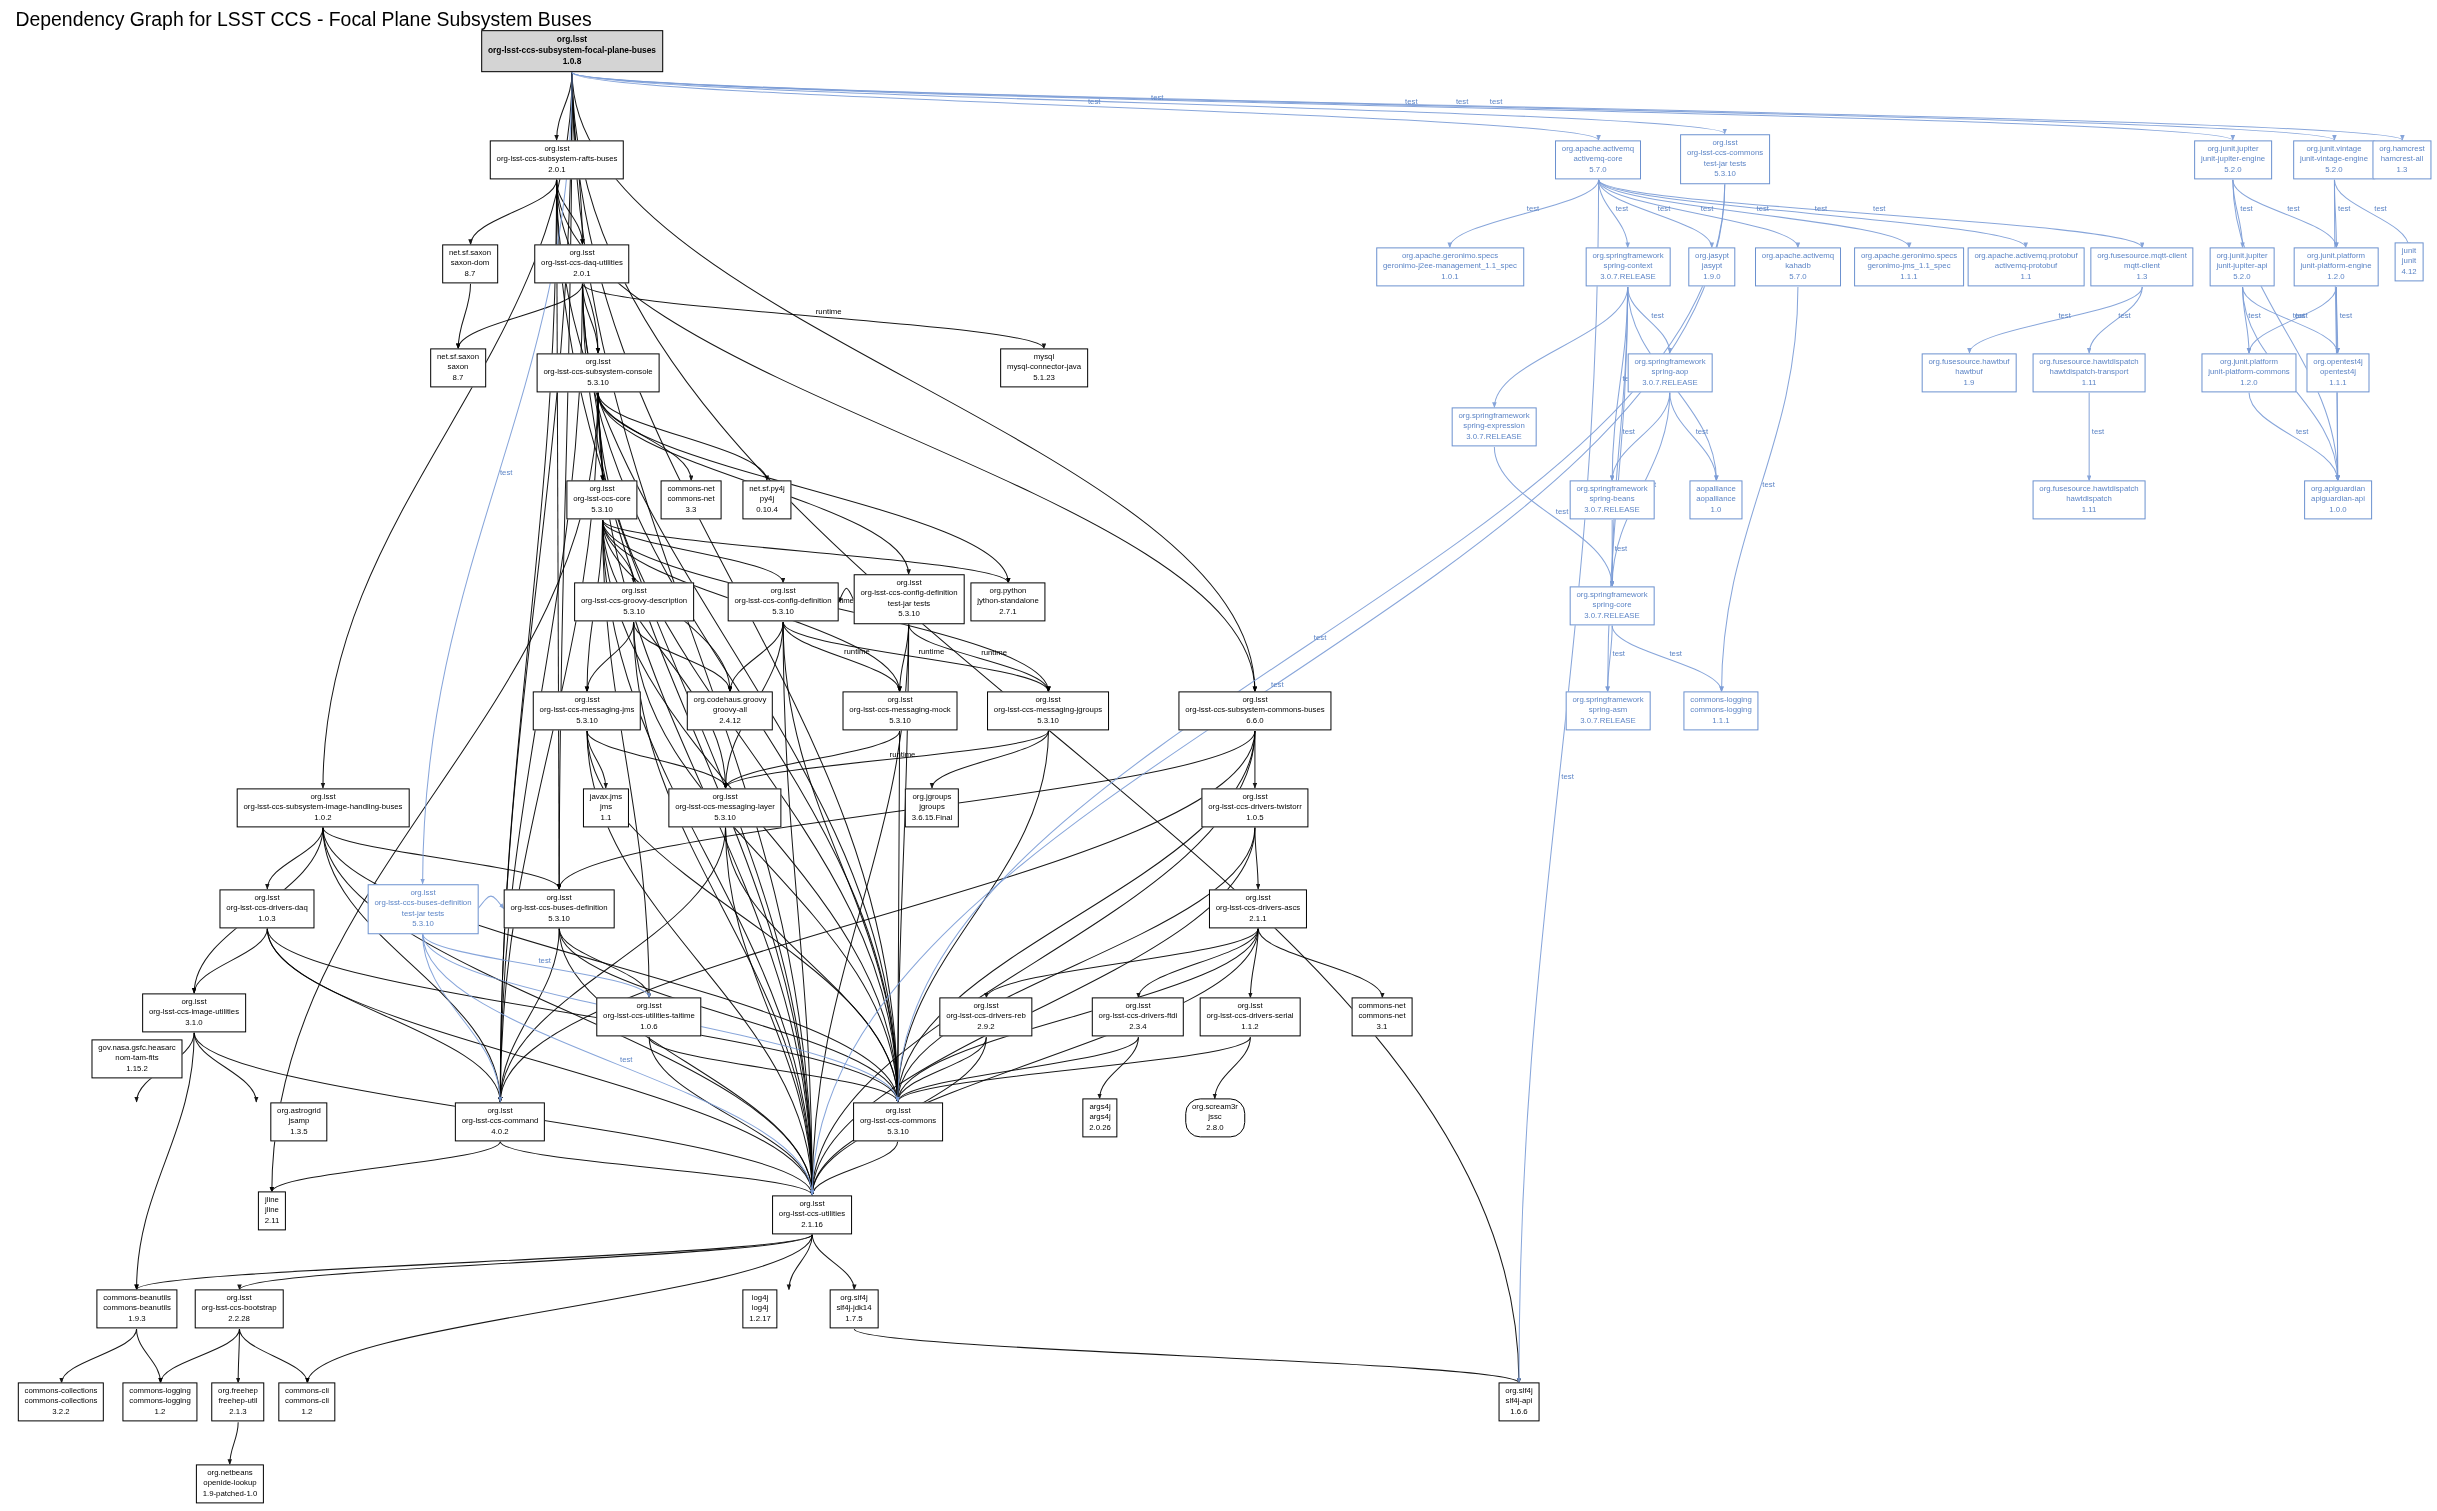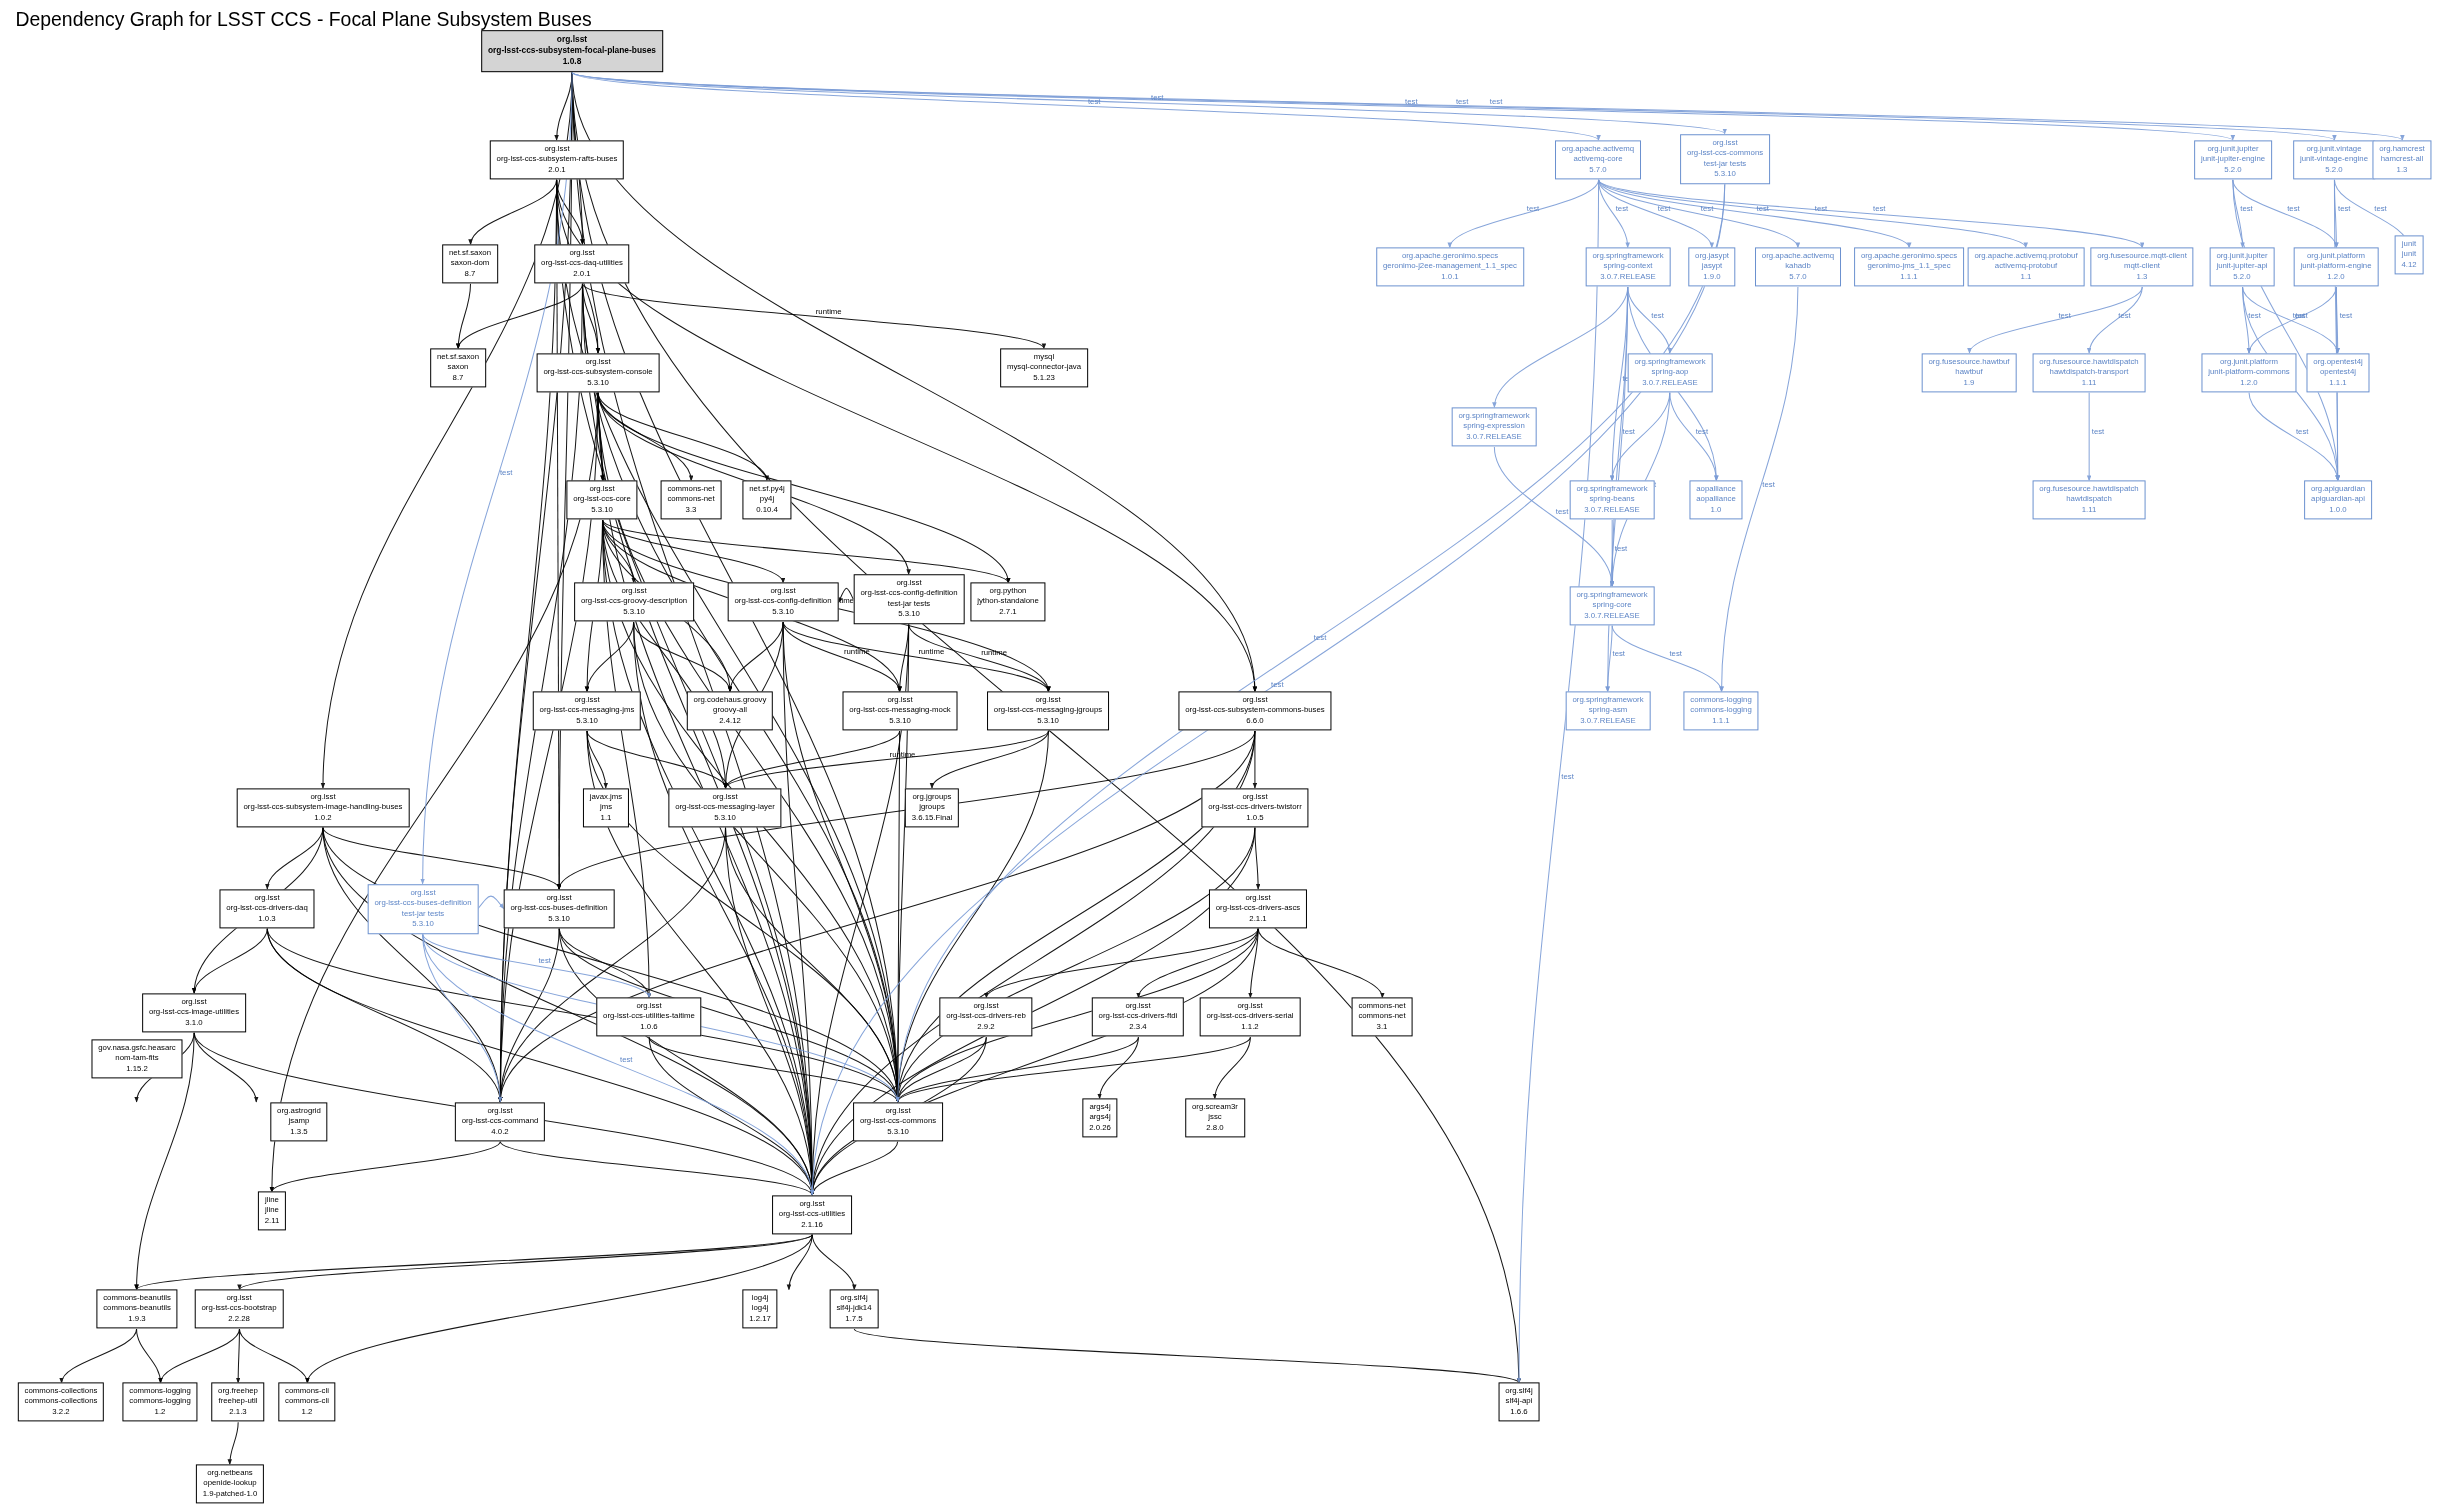--- a/index.html
+++ b/index.html
@@ -463,21 +463,21 @@
       <div class="node" style="left: 898px; top: 1122px;">
         <div>org.lsst</div>
         <div>org-lsst-ccs-commons</div>
         <div>5.3.10</div>
       </div>
       <div class="node" style="left: 1100px; top: 1118px;">
         <div>args4j</div>
         <div>args4j</div>
         <div>2.0.26</div>
       </div>
-      <div class="node" style="left: 1215px; top: 1118px;">
+      <div class="node" style="left: 1215px; top: 1118px; border-radius: 15px;">
         <div>org.scream3r</div>
         <div>jssc</div>
         <div>2.8.0</div>
       </div>
       <div class="node" style="left: 272px; top: 1211px;">
         <div>jline</div>
         <div>jline</div>
         <div>2.11</div>
       </div>
       <div class="node" style="left: 812px; top: 1215px;">
@@ -599,21 +599,21 @@
       <div class="node test" style="left: 2242px; top: 267px;">
         <div>org.junit.jupiter</div>
         <div>junit-jupiter-api</div>
         <div>5.2.0</div>
       </div>
       <div class="node test" style="left: 2336px; top: 267px;">
         <div>org.junit.platform</div>
         <div>junit-platform-engine</div>
         <div>1.2.0</div>
       </div>
-      <div class="node test" style="left: 2409px; top: 255px;">
+      <div class="node test" style="left: 2409px; top: 262px;">
         <div>junit</div>
         <div>junit</div>
         <div>4.12</div>
       </div>
       <div class="node test" style="left: 1670px; top: 373px;">
         <div>org.springframework</div>
         <div>spring-aop</div>
         <div>3.0.7.RELEASE</div>
       </div>
       <div class="node test" style="left: 1969px; top: 373px;">

